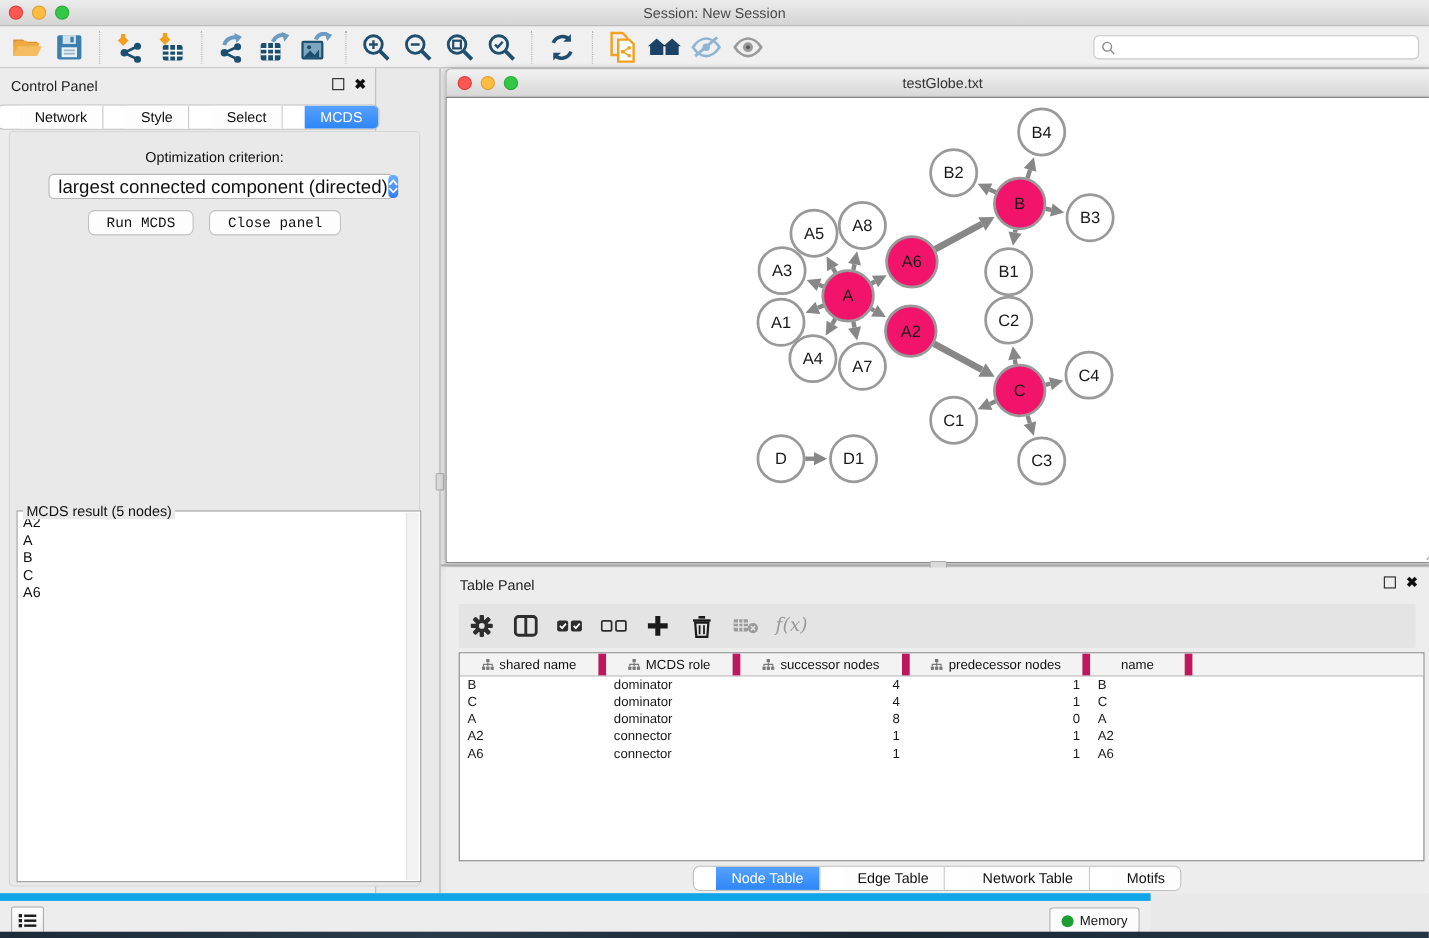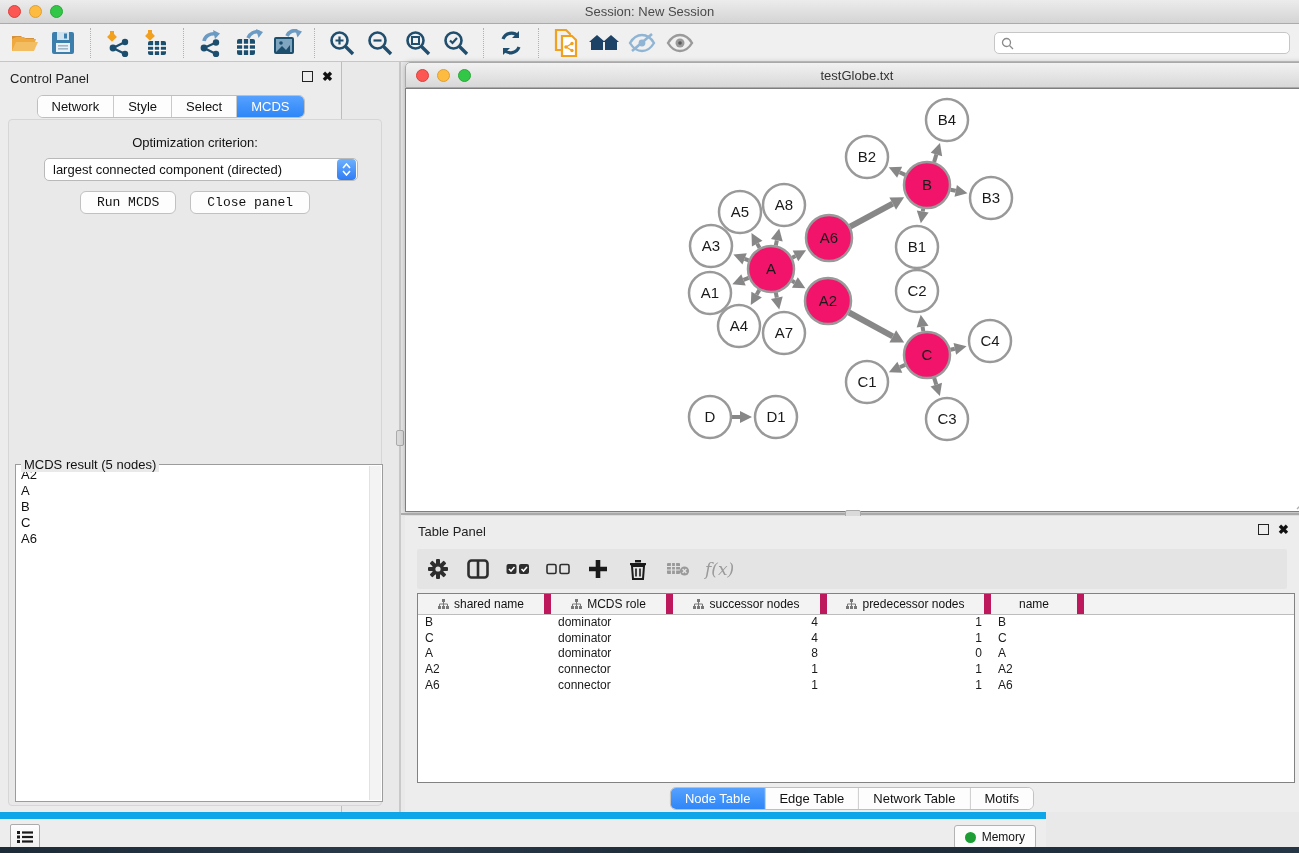--- a/index.html
+++ b/index.html
@@ -28,29 +28,29 @@
 
   
   .control-panel { position:absolute; left:0; top:62px; width:342px; height:750px;
     background:#ECECEC; border-right:1px solid #BDBDBD; }
   .cp-header { position:absolute; left:10px; top:9px; font-size:13px; color:#222; }
   .panel-icons { position:absolute; right:8px; top:9px; display:flex; gap:9px; align-items:center; }
   .float-icon { width:11px; height:11px; border:1.5px solid #222; display:inline-block; }
   .close-icon { font-size:13px; font-weight:bold; color:#111; line-height:11px; }
   .segbar { position:absolute; left:50%; transform:translateX(-50%); top:33px; display:inline-flex;
     border:1px solid #BFBFBF; border-radius:6px; overflow:hidden; background:#fff; }
-  .seg { padding:3px 14px; font-size:13px; background:#FDFDFD; border-right:1px solid #C9C9C9; color:#111; cursor:default; }
+  .seg { padding:3px 14px; font-size:13px; background:#FDFDFD; border-right:1px solid #C9C9C9; color:#111; cursor:default;margin-left:20px; }
   .seg:last-child { border-right:none; }
   .seg.active { background:linear-gradient(#55A1FF,#2E86F7); color:#fff; }
   .cp-content { position:absolute; left:8px; top:57px; width:374px; height:687px;
     background:#E9E9E9; border:1px solid #D6D6D6; border-radius:4px; }
   .opt-label { position:absolute; top:15px; width:100%; text-align:center; font-size:13px; color:#111; }
   .dropdown { position:absolute; left:35px; top:38px; width:314px; height:23px; background:#fff;
     border:1px solid #B9B9B9; border-radius:5px; display:flex; align-items:center; }
-  .dropdown .dd-text { flex:1; font-size:13px; padding-left:8px; color:#111; white-space:nowrap; }
+  .dropdown .dd-text { flex:1; font-size:17px; padding-left:8px; color:#111; white-space:nowrap; }
   .dd-stepper { width:19px; height:21px; margin-right:1px; border-radius:4px;
     background:linear-gradient(#6FB1FC,#2F7CF6); display:flex; flex-direction:column; align-items:center; justify-content:center; gap:1px; }
   .btn-row { position:absolute; top:71px; width:100%; display:flex; justify-content:center; gap:14px; }
   .pbtn { background:#FDFDFD; border:1px solid #C1C1C1; border-radius:6px; font-size:13px;
     padding:3px 16px; color:#111; font-family:Liberation Mono, monospace; }
   .result-box { position:absolute; left:6px; top:337px; width:368px; height:345px; }
   .result-frame { position:absolute; left:0; right:0; top:7px; bottom:0; border:1px solid #9C9C9C; background:#fff; }
   .result-legend { position:absolute; left:6px; top:0; background:#E9E9E9; padding:0 3px; font-size:13px; color:#111; z-index:2; }
   .result-list { position:absolute; left:2px; top:2px; right:14px; bottom:2px; overflow:hidden; }
   .result-item { font-size:13px; line-height:16px; padding-left:3px; color:#111; }

